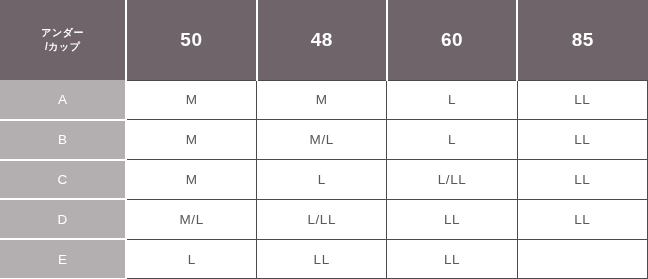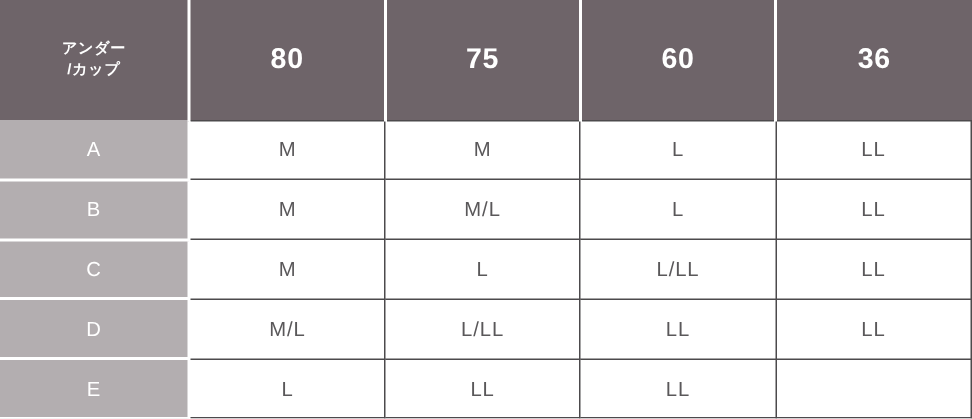--- a/index.html
+++ b/index.html
@@ -90,24 +90,24 @@
     <col class="col-size">
     <col class="col-size">
     <col class="col-size">
   </colgroup>
   <thead>
     <tr>
       <th class="corner-head">
         <span class="line">アンダー</span>
         <span class="line">/カップ</span>
       </th>
-      <th class="size-head">80</th>
-      <th class="size-head">75</th>
+      <th class="size-head">50</th>
+      <th class="size-head">48</th>
       <th class="size-head">60</th>
-      <th class="size-head last">36</th>
+      <th class="size-head last">85</th>
     </tr>
   </thead>
   <tbody>
     <tr>
       <td class="row-head">A</td>
       <td class="cell">M</td>
       <td class="cell">M</td>
       <td class="cell">L</td>
       <td class="cell">LL</td>
     </tr>

